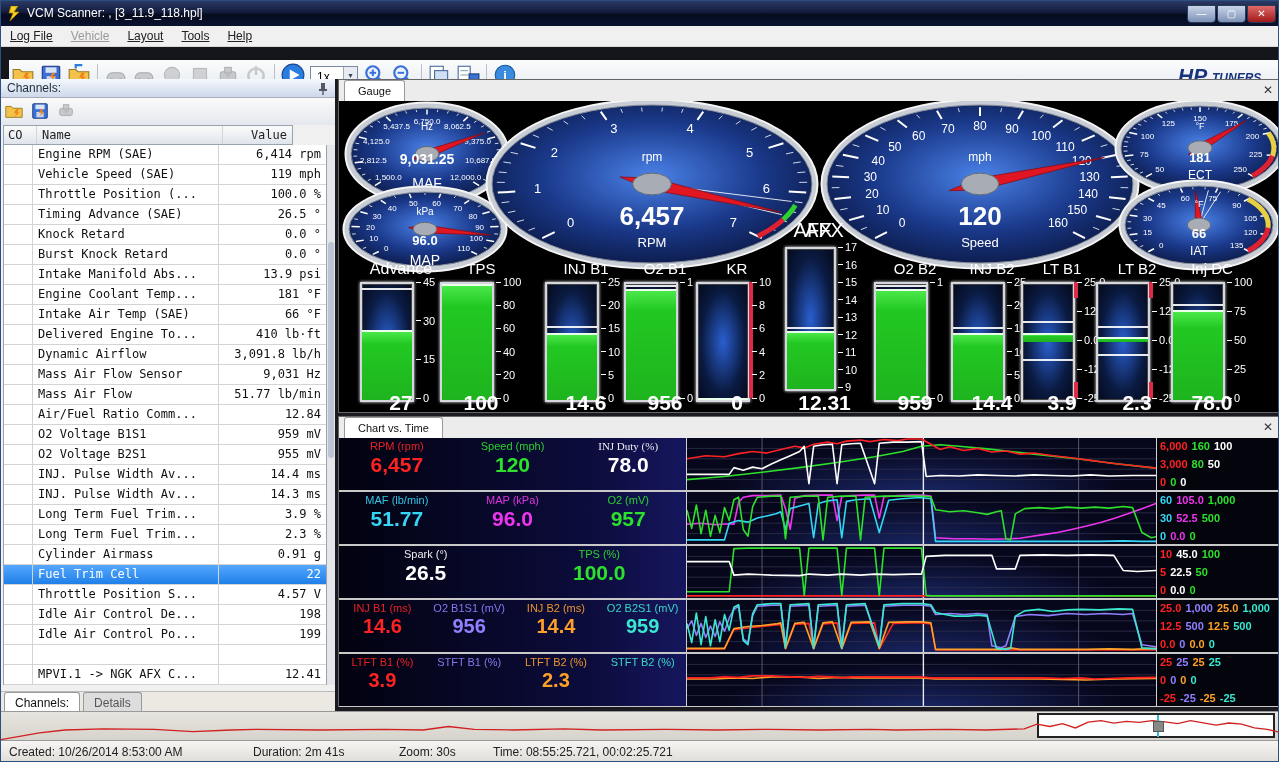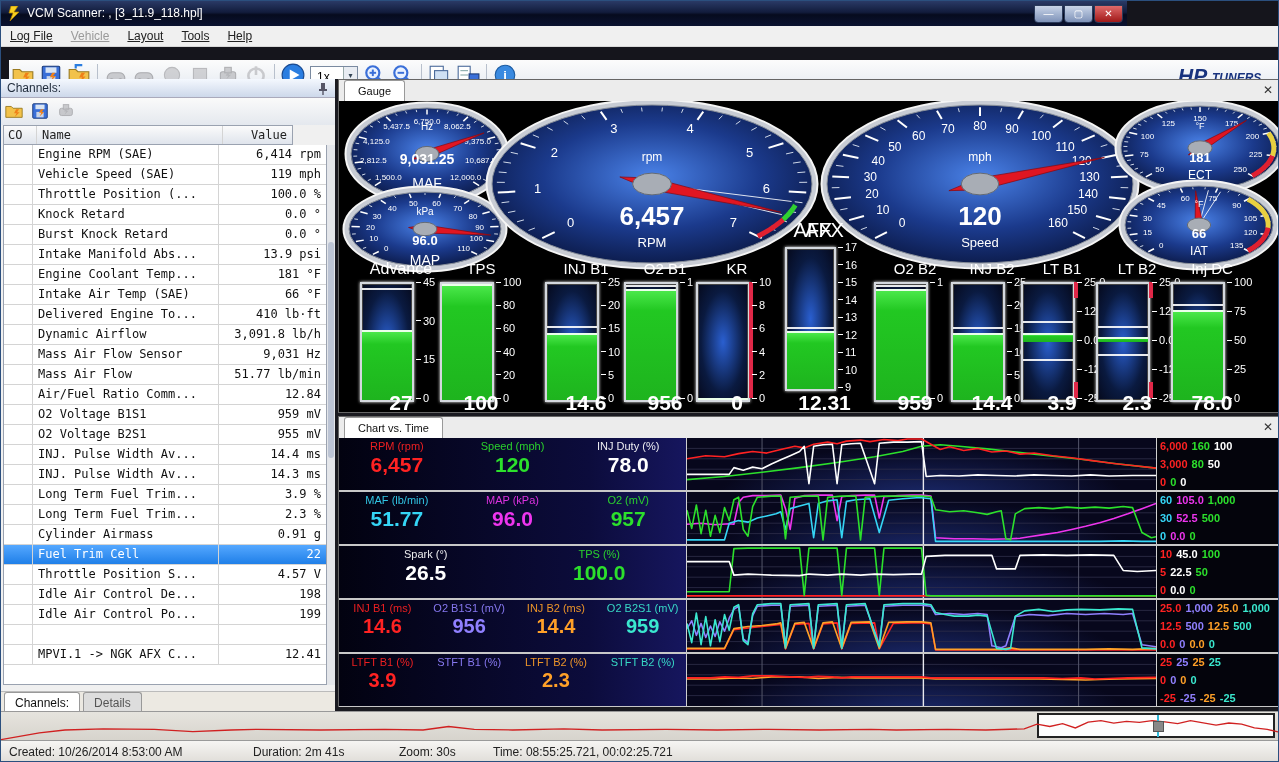--- a/index.html
+++ b/index.html
@@ -1,20 +1,20 @@
 <!DOCTYPE html>
 <html><head>
 <meta charset="utf-8">
 <style>
   html,body{margin:0;padding:0;background:#333;}
   #win{position:relative;width:1279px;height:762px;overflow:hidden;background:#15151c;
        font-family:"Liberation Sans",sans-serif;border:1px solid #2b4f7e;box-sizing:border-box;}
   .abs{position:absolute;}
   
-  #titlebar{left:0;top:0;width:1126px;height:25px;
+  #titlebar{left:0;top:0;width:1279px;height:25px;
     background:linear-gradient(180deg,#2a3a66 0%,#121c3c 45%,#060b1e 55%,#0a1230 100%);
     color:#fff;font-size:12px;line-height:25px;}
   #title-text{position:absolute;left:26px;top:0;}
   .winbtn{display:inline-block;width:29px;height:18px;margin-left:1px;text-align:center;
     line-height:16px;font-size:10px;color:#fff;border:1px solid #2a3a5a;border-radius:0 0 4px 4px;
     background:linear-gradient(180deg,#c8d4e8,#7e92b8);box-sizing:border-box;}
   .winbtn.close{background:linear-gradient(180deg,#e06a6a,#a01818);}
   
   #menubar{left:0;top:25px;width:1279px;height:20px;background:#f0f0f0;border-bottom:1px solid #d8d8d8;}
   .menu-item{display:inline-block;padding:0 9px;font-size:12px;line-height:20px;color:#222;text-decoration:underline;}
@@ -213,20 +213,25 @@
         </div>
         <div class="crow">
           <span class="c-co"></span>
           <span class="c-nm">Vehicle Speed (SAE)</span>
           <span class="c-val">119 mph</span>
         </div>
         <div class="crow">
           <span class="c-co"></span>
           <span class="c-nm">Throttle Position (...</span>
           <span class="c-val">100.0 %</span>
+        </div>
+        <div class="crow">
+          <span class="c-co"></span>
+          <span class="c-nm">Timing Advance (SAE)</span>
+          <span class="c-val">26.5 °</span>
         </div>
         <div class="crow">
           <span class="c-co"></span>
           <span class="c-nm">Knock Retard</span>
           <span class="c-val">0.0 °</span>
         </div>
         <div class="crow">
           <span class="c-co"></span>
           <span class="c-nm">Burst Knock Retard</span>
           <span class="c-val">0.0 °</span>
@@ -1057,21 +1062,21 @@
           <div class="legend">
             <div class="cell">
               <div class="lbl" style="color: rgb(255, 34, 34);">RPM (rpm)</div>
               <div class="val" style="color: rgb(255, 34, 34);">6,457</div>
             </div>
             <div class="cell">
               <div class="lbl" style="color: rgb(44, 224, 44);">Speed (mph)</div>
               <div class="val" style="color: rgb(44, 224, 44);">120</div>
             </div>
             <div class="cell">
-              <div class="lbl" style="color: rgb(255, 255, 255);">INJ Duty (%)</div>
+              <div class="lbl" style="color: rgb(255, 255, 255); font-family: Liberation Serif, serif;">INJ Duty (%)</div>
               <div class="val" style="color: rgb(255, 255, 255);">78.0</div>
             </div>
           </div>
           <div class="plot">
             <svg viewBox="0 0 100 100" preserveAspectRatio="none">
               <line x1="0" y1="20" x2="100" y2="20" stroke="#2e2e4a" stroke-width="0.8" vector-effect="non-scaling-stroke"></line>
               <line x1="0" y1="40" x2="100" y2="40" stroke="#2e2e4a" stroke-width="0.8" vector-effect="non-scaling-stroke"></line>
               <line x1="0" y1="60" x2="100" y2="60" stroke="#2e2e4a" stroke-width="0.8" vector-effect="non-scaling-stroke"></line>
               <line x1="0" y1="80" x2="100" y2="80" stroke="#2e2e4a" stroke-width="0.8" vector-effect="non-scaling-stroke"></line>
               <line x1="16" y1="0" x2="16" y2="100" stroke="#55566a" stroke-width="1" vector-effect="non-scaling-stroke"></line>

